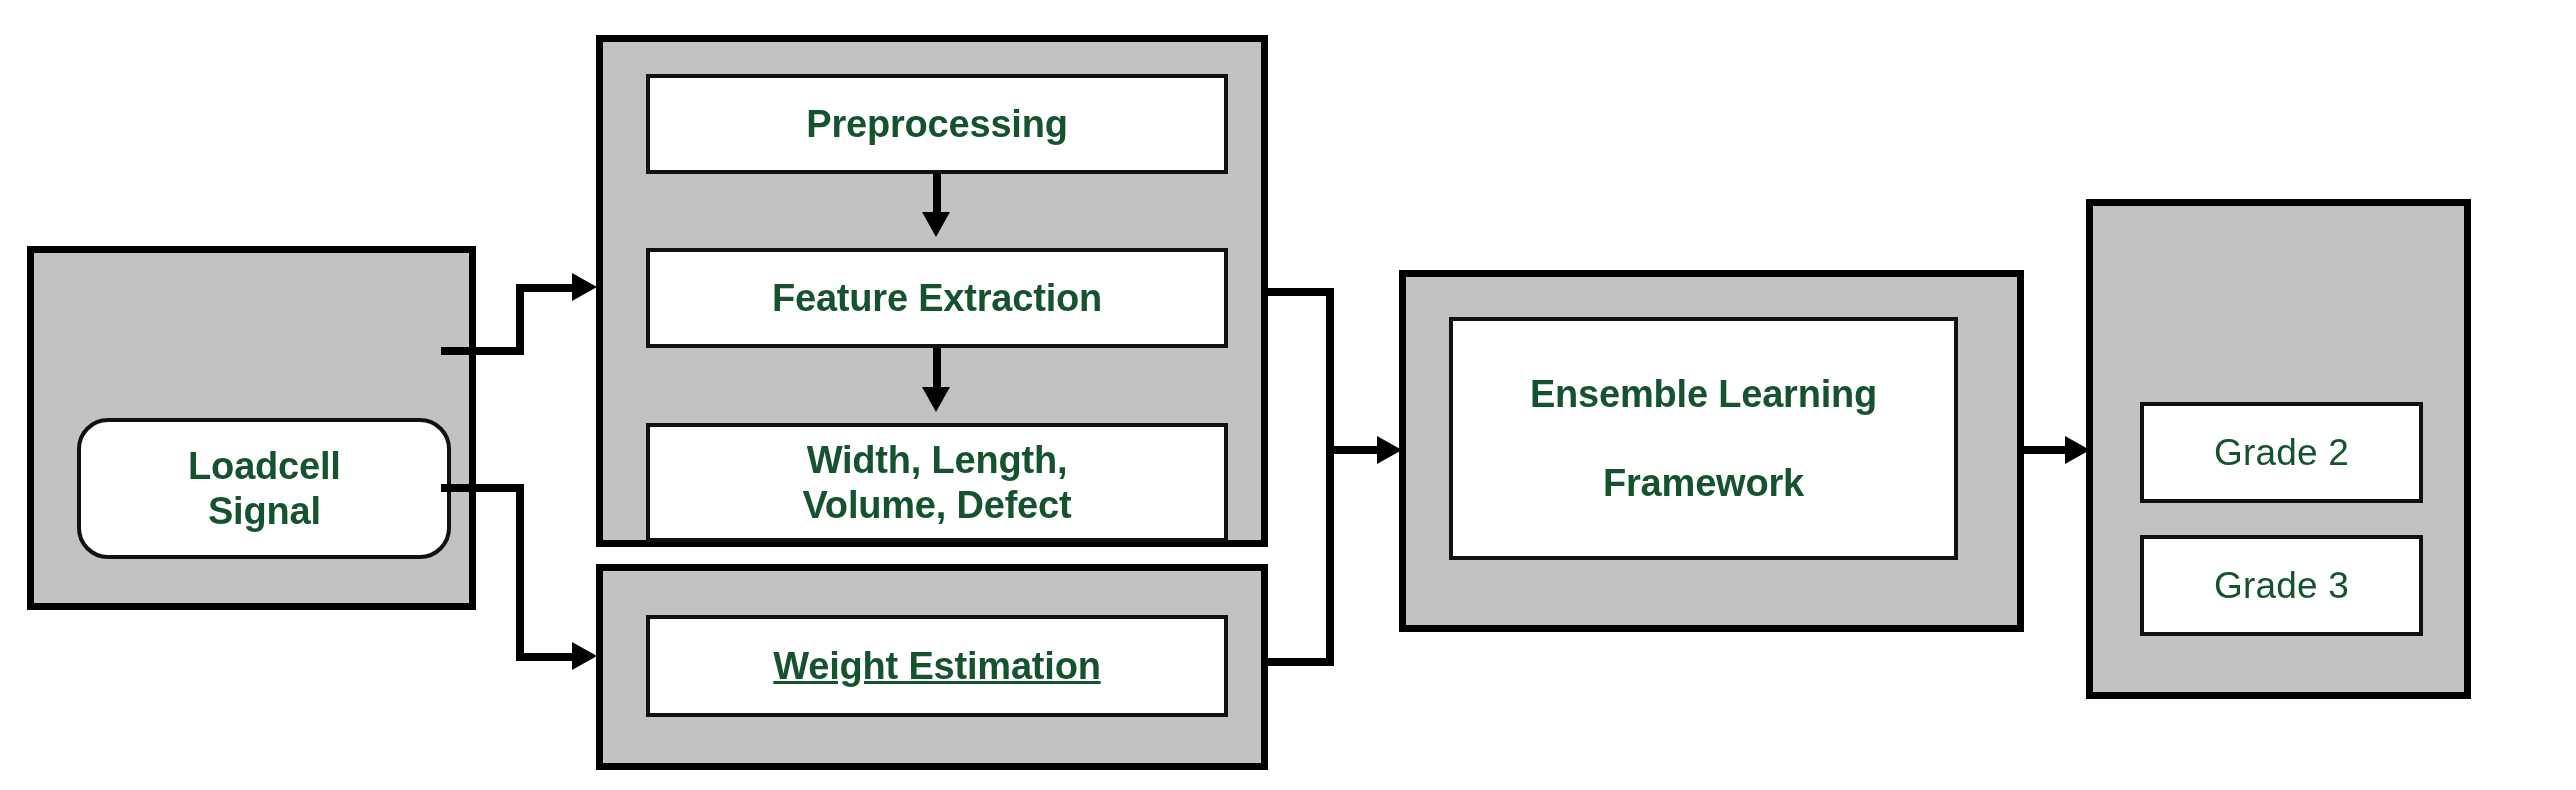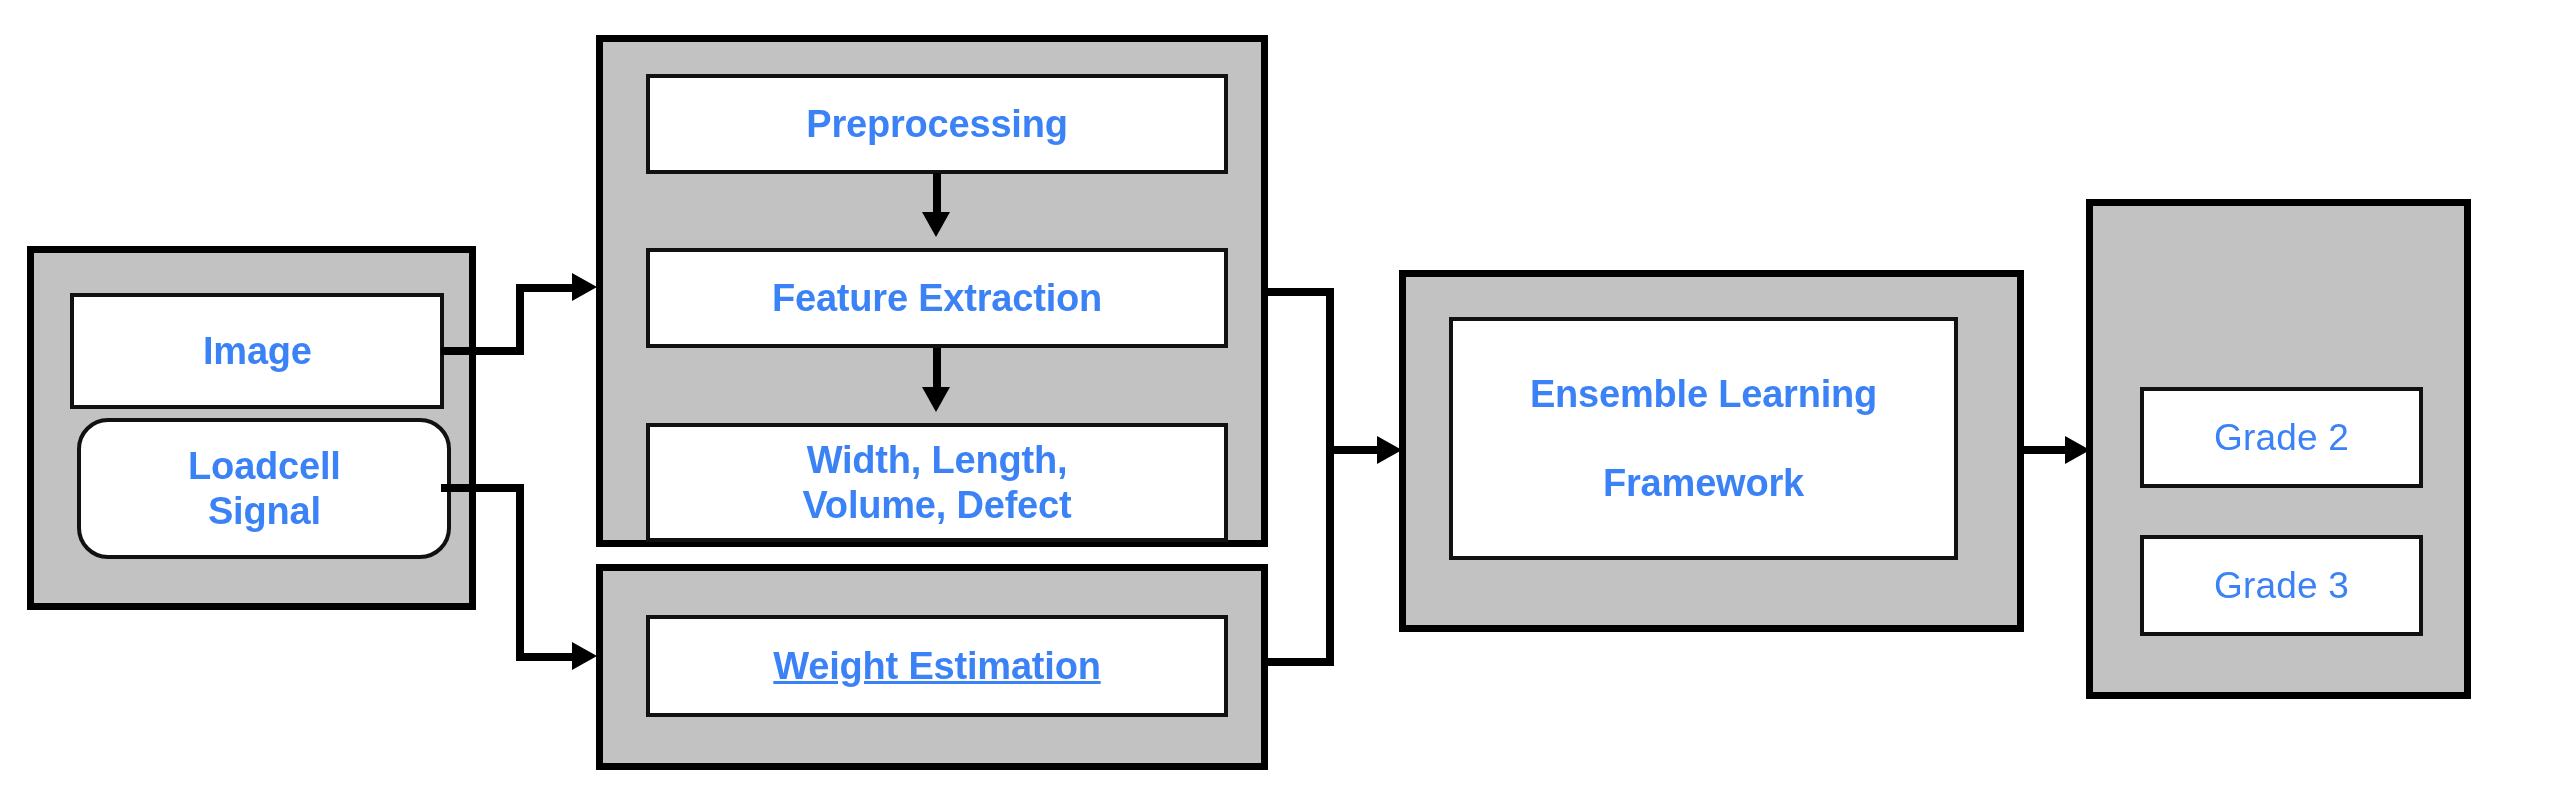--- a/index.html
+++ b/index.html
@@ -29,21 +29,21 @@
   
   .node {
     position: absolute;
     background: #ffffff;
     border: 4.2px solid #111111;
     box-sizing: border-box;
     display: flex;
     align-items: center;
     justify-content: center;
     text-align: center;
-    color: #3b82f6;
+    color: #14532d;
     font-family: "Liberation Sans", sans-serif;
     font-weight: bold;
     font-size: 38px;
     line-height: 1.12;
     letter-spacing: -0.2px;
   }
   .node.two-line { line-height: 1.18; }
   .node.light {
     font-weight: normal;
     font-size: 37px;
@@ -77,23 +77,20 @@
     border-right: 14px solid transparent;
     border-top: 25px solid #000000;
   }
 </style>
 </head>
 <body>
 
 <div id="canvas">
 
   <div class="group" style="left:27.4px; top:246px; width:449px; height:364px;">
-    <div class="node" style="left:36px; top:40px; width:374px; height:116px;">
-      <span>Image</span>
-    </div>
     <div class="node two-line" style="left:43px; top:165px; width:374px; height:141px; flex-direction:column;border-radius:31px;">
       <span>Loadcell</span>
       <span>Signal</span>
     </div>
   </div>
 
   <div class="group" style="left:596px; top:35px; width:672px; height:512px;">
     <div class="node" style="left:43px; top:32px; width:582px; height:100px;">
       <span>Preprocessing</span>
     </div>
@@ -121,21 +118,21 @@
   </div>
 
   <div class="group" style="left:1399px; top:270px; width:625px; height:362px;">
     <div class="node two-line" style="left:43px; top:40px; width:509px; height:243px; flex-direction:column;gap:44px;">
       <span>Ensemble Learning</span>
       <span>Framework</span>
     </div>
   </div>
 
   <div class="group" style="left:2086px; top:199px; width:385px; height:500px;">
-    <div class="node light" style="left:47px; top:181px; width:283px; height:101px;text-align:center;">
+    <div class="node light" style="left:47px; top:196px; width:283px; height:101px;text-align:center;">
       <span>Grade 2</span>
     </div>
     <div class="node light" style="left:47px; top:329px; width:283px; height:101px;">
       <span>Grade 3</span>
     </div>
   </div>
 
   <div class="hline" style="left:441px; top:347px; width:83px;"></div>
   <div class="vline" style="left:516px; top:284px; height:71px;"></div>
   <div class="hline" style="left:516px; top:284px; width:62px;"></div>

